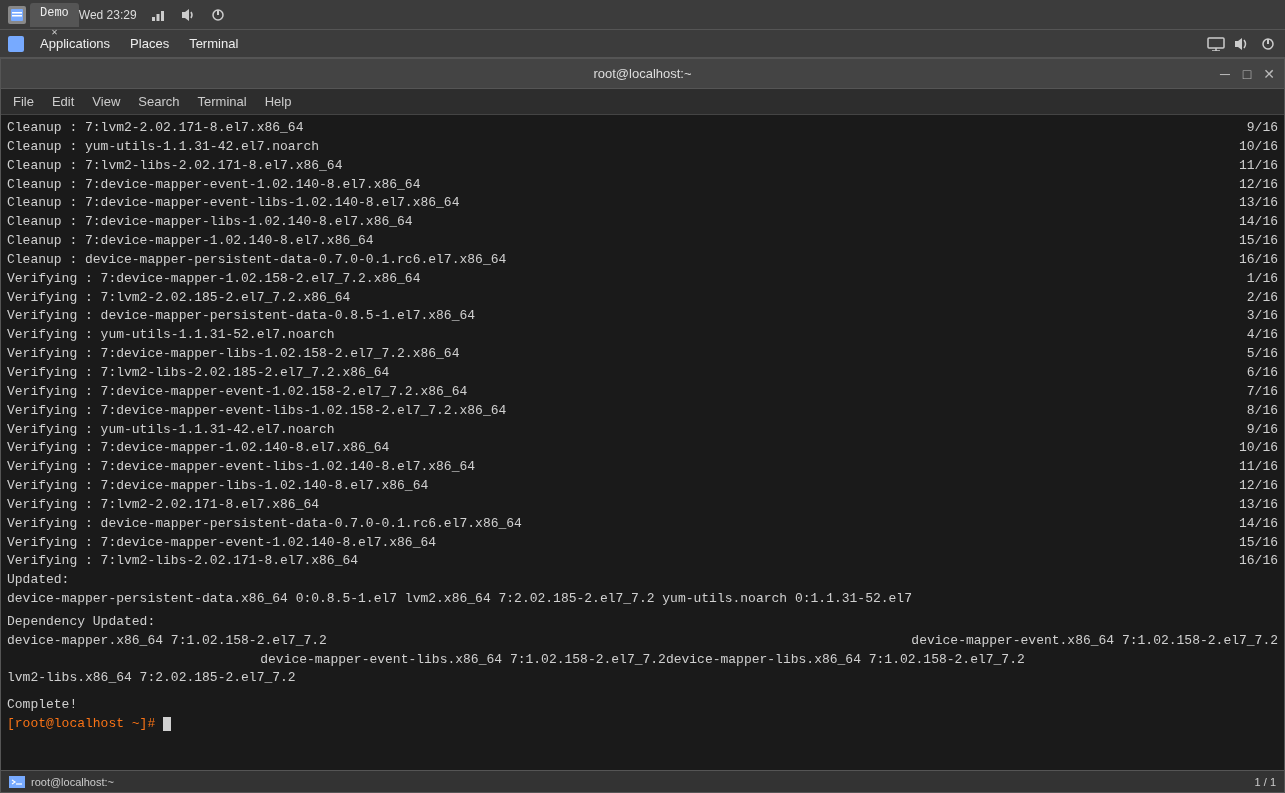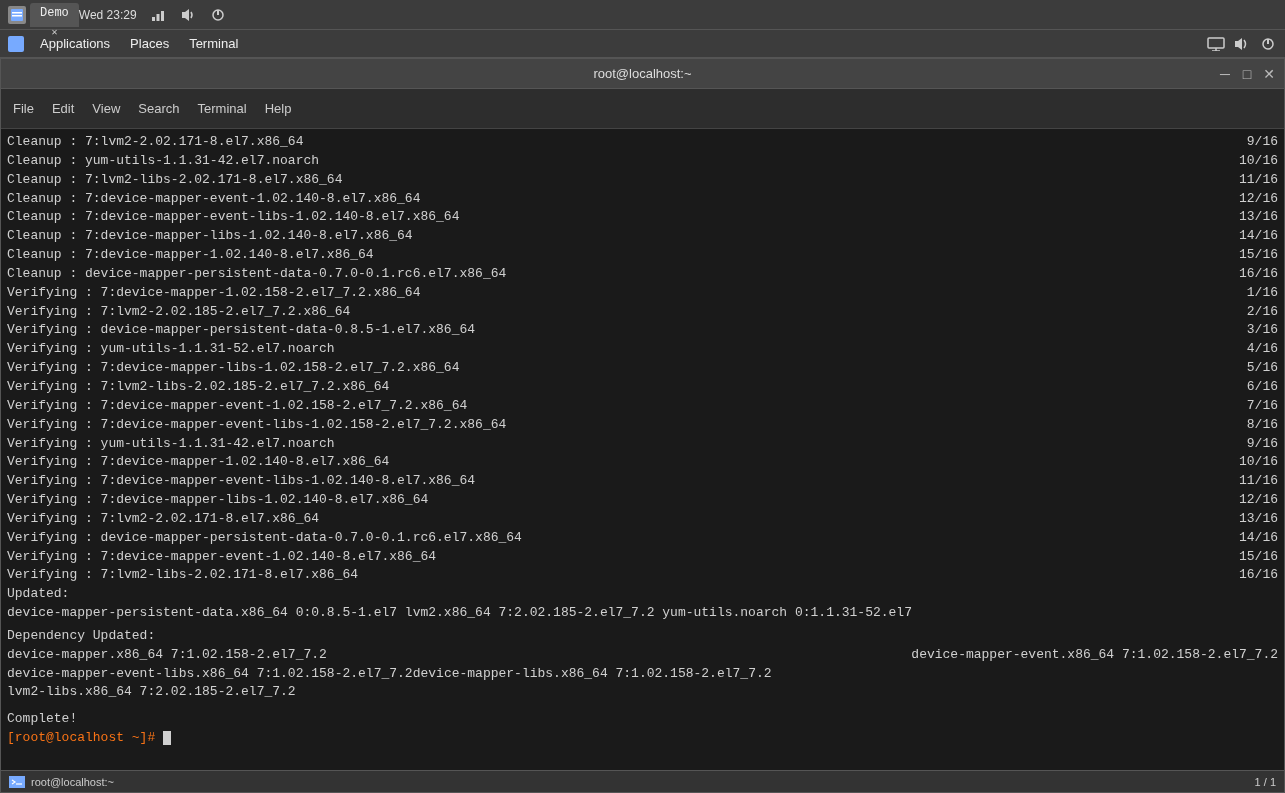--- a/index.html
+++ b/index.html
@@ -154,21 +154,21 @@
       cursor: pointer;
       font-size: 14px;
       display: flex;
       align-items: center;
       justify-content: center;
     }
 
     
     .terminal-menubar {
       background: #2d2d2d;
-      height: 40px;
+      height: 26px;
       display: flex;
       align-items: center;
       padding: 0 4px;
       gap: 2px;
       border-bottom: 1px solid #444;
     }
     .terminal-menu-item {
       color: #ccc;
       font-family: sans-serif;
       font-size: 13px;
@@ -444,21 +444,21 @@
     <div>
       <div class="section-header">Updated:</div>
       <div>  device-mapper-persistent-data.x86_64 0:0.8.5-1.el7        lvm2.x86_64 7:2.02.185-2.el7_7.2        yum-utils.noarch 0:1.1.31-52.el7</div>
     </div>
     <div style="margin-top:4px;">
       <div class="section-header">Dependency Updated:</div>
       <div style="display:flex;justify-content:space-between;">
         <span>  device-mapper.x86_64 7:1.02.158-2.el7_7.2</span>
         <span>device-mapper-event.x86_64 7:1.02.158-2.el7_7.2</span>
       </div>
-      <div style="display:flex;justify-content:flex-start;">
+      <div style="display:flex;justify-content:center;">
         <span>  device-mapper-event-libs.x86_64 7:1.02.158-2.el7_7.2</span>
         <span>device-mapper-libs.x86_64 7:1.02.158-2.el7_7.2</span>
       </div>
       <div>  lvm2-libs.x86_64 7:2.02.185-2.el7_7.2</div>
     </div>
     <div style="margin-top:8px;">Complete!</div>
     <div class="prompt-line">
       <span>[root@localhost ~]# </span><span class="cursor"></span>
     </div>
   </div>

